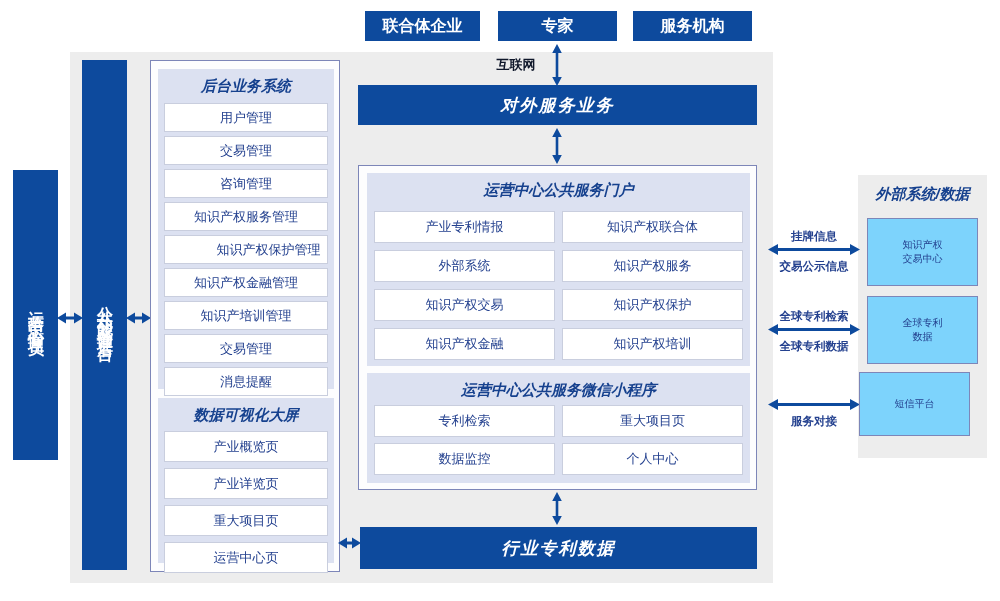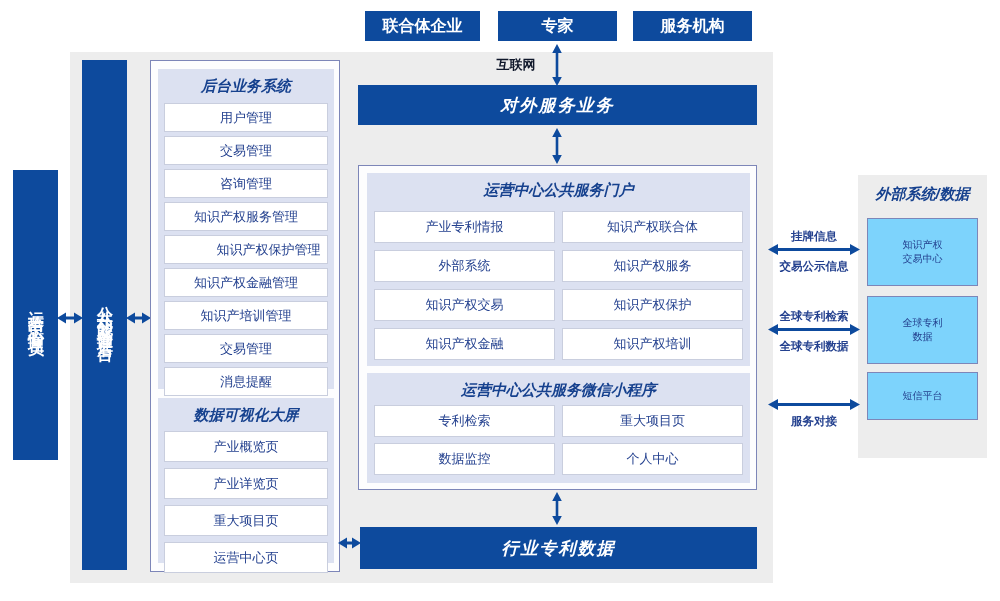--- a/index.html
+++ b/index.html
@@ -192,19 +192,19 @@
   <div class="abs" style="left:858px;top:175px;width:129px;height:283px;">
     <div class="sec-title" style="font-size:15px;padding-top:10px;">外部系统/数据</div>
     <div class="abs ext-box" style="left:9px;top:43px;width:111px;height:68px;">
       <span>知识产权</span>
       <span>交易中心</span>
     </div>
     <div class="abs ext-box" style="left:9px;top:121px;width:111px;height:68px;">
       <span>全球专利</span>
       <span>数据</span>
     </div>
-    <div class="abs ext-box" style="left:9px;top:197px;width:111px;height:48px;">
+    <div class="abs ext-box" style="left:1px;top:197px;width:111px;height:64px;">
       <span>短信平台</span>
       <span></span>
     </div>
   </div>
 
 </div>
 
 </body></html>

